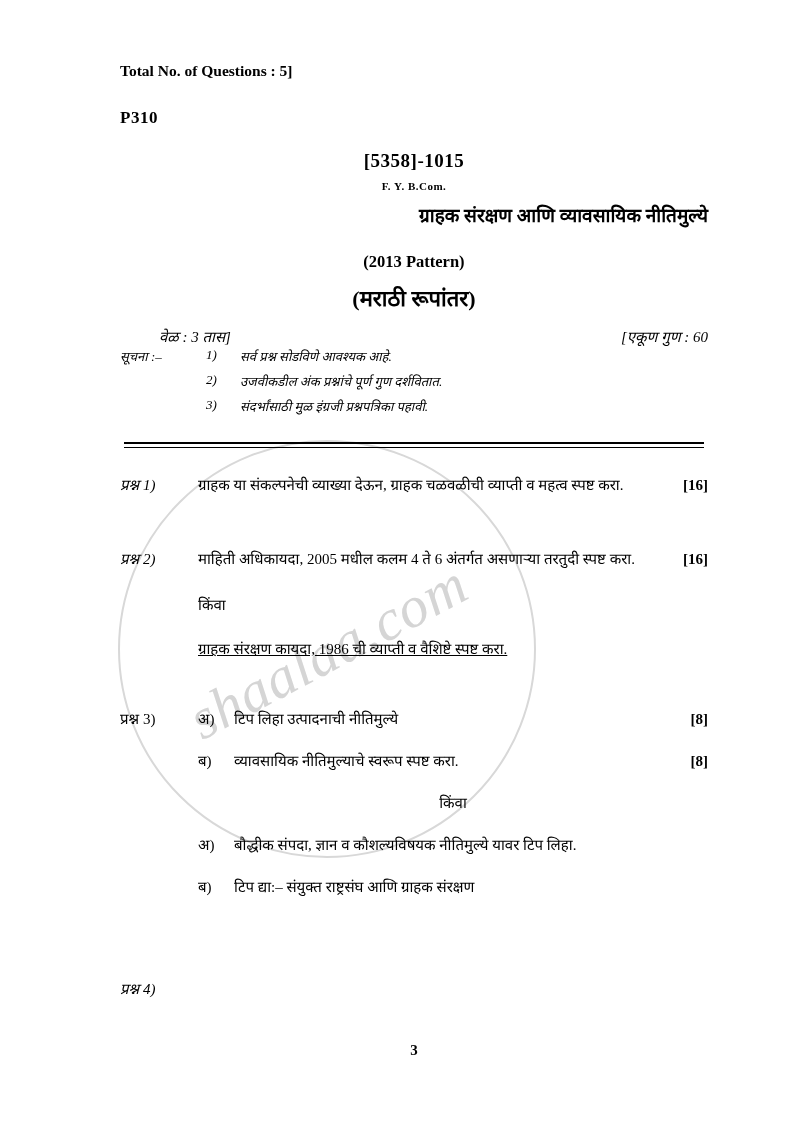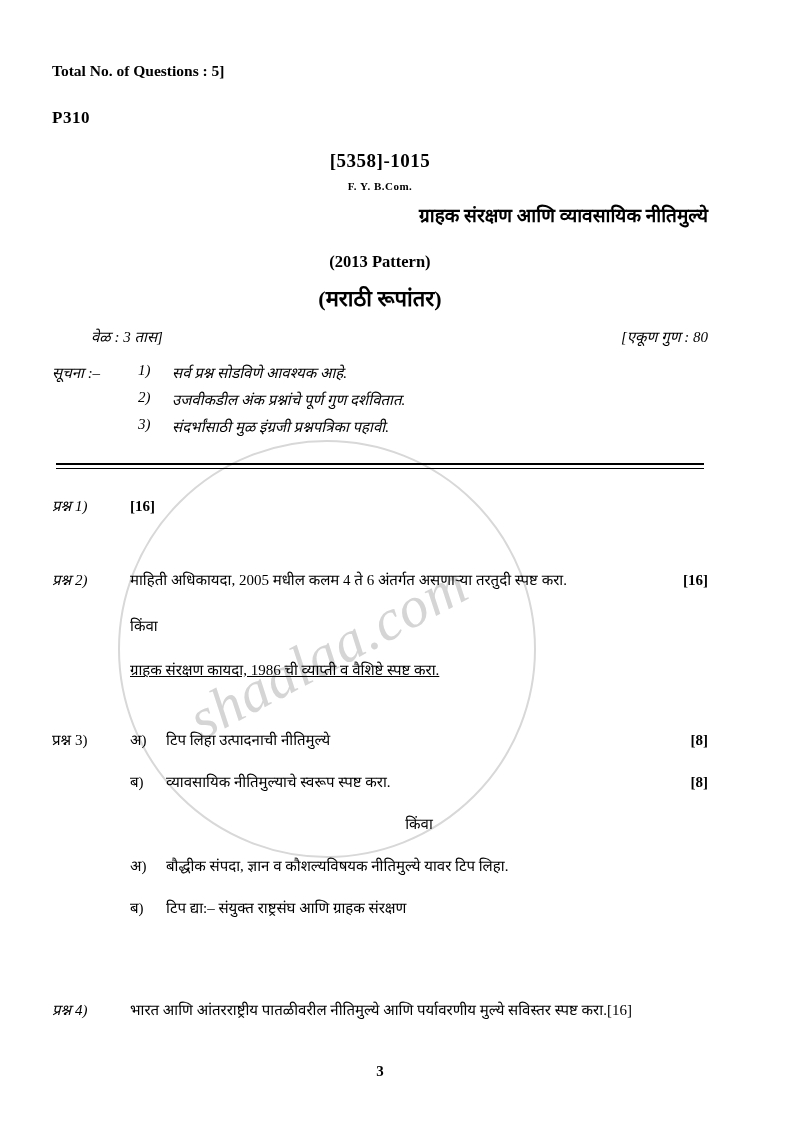--- a/index.html
+++ b/index.html
@@ -51,21 +51,21 @@
     font-style: italic;
     font-size: 58px;
     color: #d5d5d5;
     transform: rotate(-28deg);
     white-space: nowrap;
     letter-spacing: 1px;
   }
   .content {
     position: relative;
     z-index: 10;
-    padding: 0 92px 0 52px;
+    padding: 0 92px 0 120px;
   }
   .top-line {
     margin-top: 62px;
     font-size: 15.5px;
     font-weight: bold;
     font-family: "Liberation Serif", serif;
   }
   .code {
     margin-top: 28px;
     font-size: 17px;
@@ -109,24 +109,24 @@
     justify-content: space-between;
     align-items: baseline;
     font-style: italic;
     font-size: 15px;
     margin-left: 39px;
   }
   .timerow .marks {
     font-style: italic;
   }
   .instructions {
-    margin-top: 16px;
-    display: flex;
-    font-style: italic;
-    font-size: 15px;
+    margin-top: 1px;
+    display: flex;
+    font-style: italic;
+    font-size: 13px;
   }
   .instructions .label {
     width: 86px;
     flex: 0 0 86px;
     font-style: italic;
   }
   .instructions ol {
     margin: 0;
     padding: 0;
     list-style: none;
@@ -248,21 +248,21 @@
     <div class="code">P310</div>
 
     <div class="paper-no center">[5358]-1015</div>
     <div class="course center">F. Y. B.Com.</div>
     <div class="subject center">ग्राहक संरक्षण आणि व्यावसायिक नीतिमुल्ये</div>
     <div class="pattern center">(2013 Pattern)</div>
     <div class="medium center">(मराठी रूपांतर)</div>
 
     <div class="timerow">
       <div>वेळ : 3 तास]</div>
-      <div class="marks">[एकूण गुण : 80</div>
+      <div class="marks">[एकूण गुण : 60</div>
     </div>
 
     <div class="instructions">
       <div class="label">सूचना :–</div>
       <ol>
         <li>
           <span class="num">1)</span>
           <span class="txt">सर्व प्रश्न सोडविणे आवश्यक आहे.</span>
         </li>
         <li>
@@ -277,20 +277,21 @@
     </div>
 
     <div class="rule-wrap">
       <div class="rule-thick"></div>
       <div class="rule-thin"></div>
     </div>
 
     <div class="qblock">
       <div class="qno">प्रश्न 1)</div>
       <div class="qbody">
+        <div class="qtext">ग्राहक या संकल्पनेची व्याख्या देऊन, ग्राहक चळवळीची व्याप्ती व महत्व स्पष्ट करा.</div>
         <div class="qmarks">[16]</div>
       </div>
     </div>
 
     <div class="spacer-lg"></div>
 
     <div class="qblock">
       <div class="qno">प्रश्न 2)</div>
       <div class="qbody">
         <div class="qtext">माहिती अधिकायदा, 2005 मधील कलम 4 ते 6 अंतर्गत असणाऱ्या तरतुदी स्पष्ट करा.</div>
@@ -340,23 +341,19 @@
         <div>टिप द्या:– संयुक्त राष्ट्रसंघ आणि ग्राहक संरक्षण</div>
         <div class="smarks"></div>
       </div>
     </div>
 
     <div class="spacer-lg"></div>
     <div class="spacer-lg"></div>
 
     <div class="qblock">
       <div class="qno">प्रश्न 4)</div>
-      <div class="qbody">
-        <div class="qtext">भारत आणि आंतरराष्ट्रीय पातळीवरील नीतिमुल्ये आणि पर्यावरणीय मुल्ये सविस्तर स्पष्ट करा.[16]</div>
-        <div class="qmarks"></div>
-      </div>
     </div>
 
     <div class="pagenum">3</div>
 
   </div>
 
 </div>
 
 </body></html>

